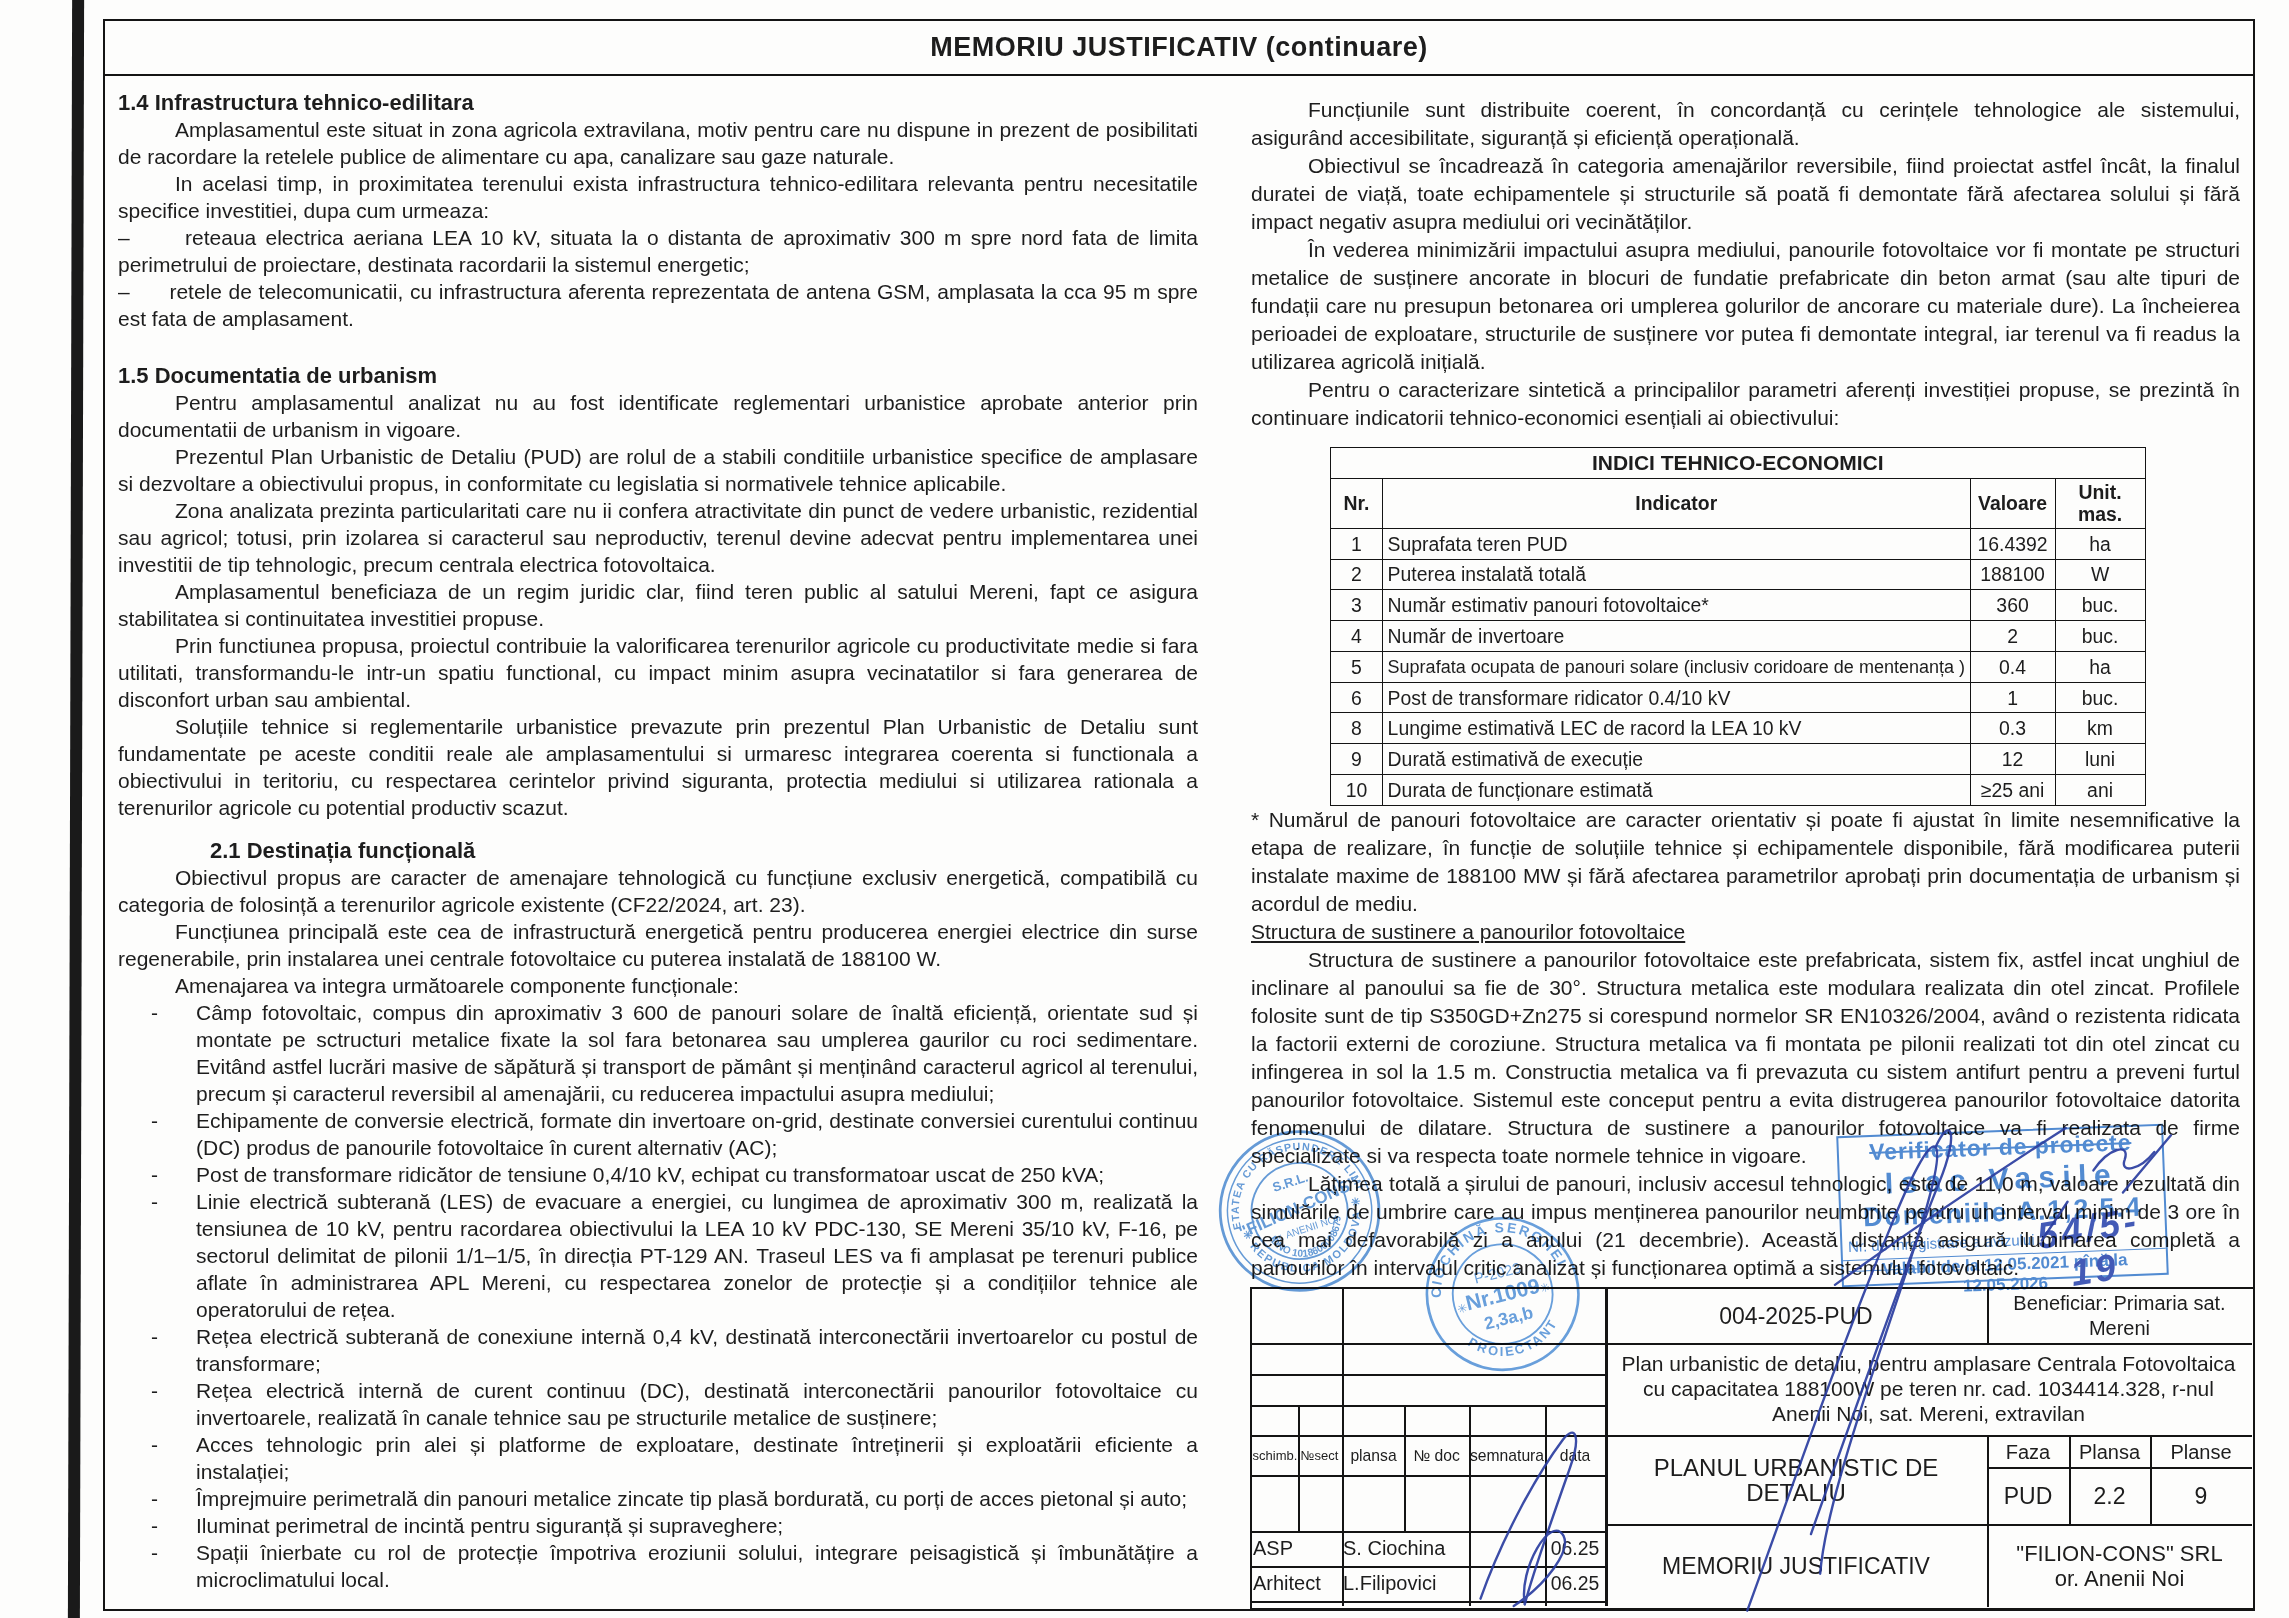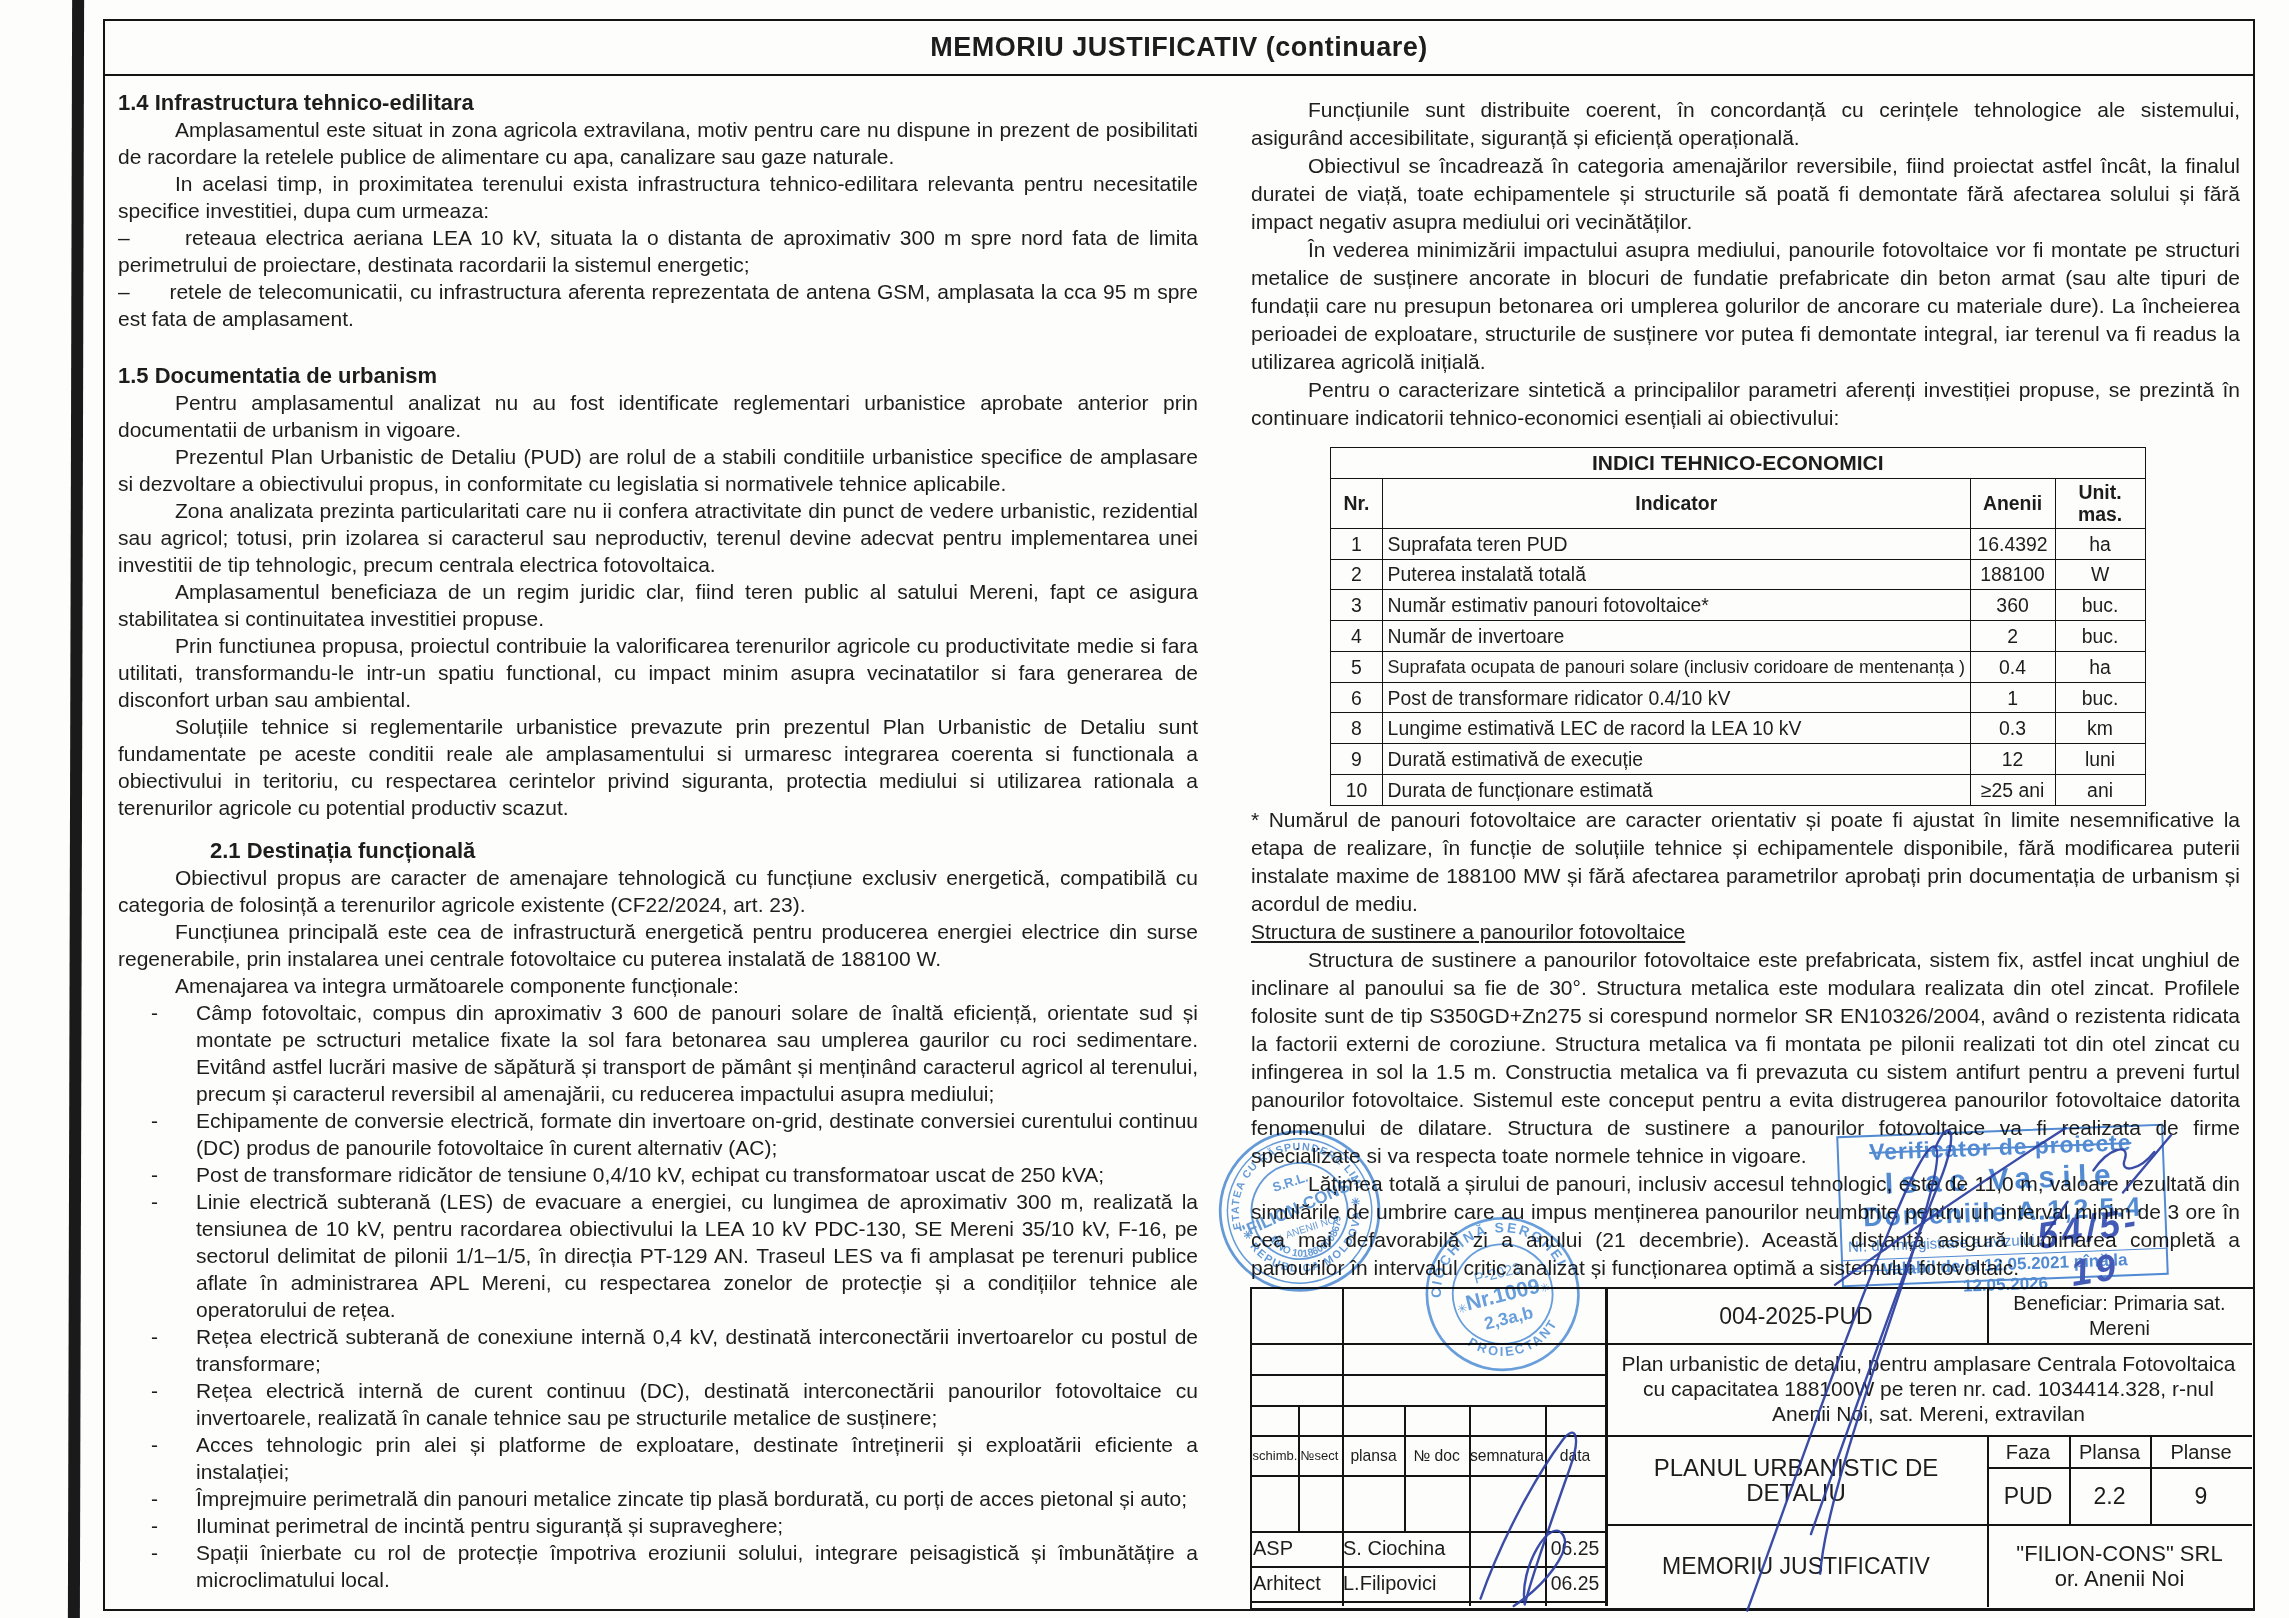--- a/index.html
+++ b/index.html
@@ -153,21 +153,21 @@
     <p class="ind">Pentru o caracterizare sintetică a principalilor parametri aferenți investiției propuse, se prezintă în continuare indicatorii tehnico-economici esențiali ai obiectivului:</p>
 
     <table class="indici">
       <tbody>
           <tr class="t-title">
         <td colspan="4">INDICI TEHNICO-ECONOMICI</td>
       </tr>
       <tr class="t-head">
         <td class="c-nr">Nr.</td>
         <td class="c-ind" style="text-align:center">Indicator</td>
-        <td class="c-val">Anenii</td>
+        <td class="c-val">Valoare</td>
         <td class="c-unit">Unit. mas.</td>
       </tr>
       <tr>
             <td class="c-nr">1</td>
             <td class="c-ind">Suprafata teren PUD</td>
             <td class="c-val">16.4392</td>
             <td class="c-unit">ha</td>
           </tr>
       <tr>
             <td class="c-nr">2</td>

